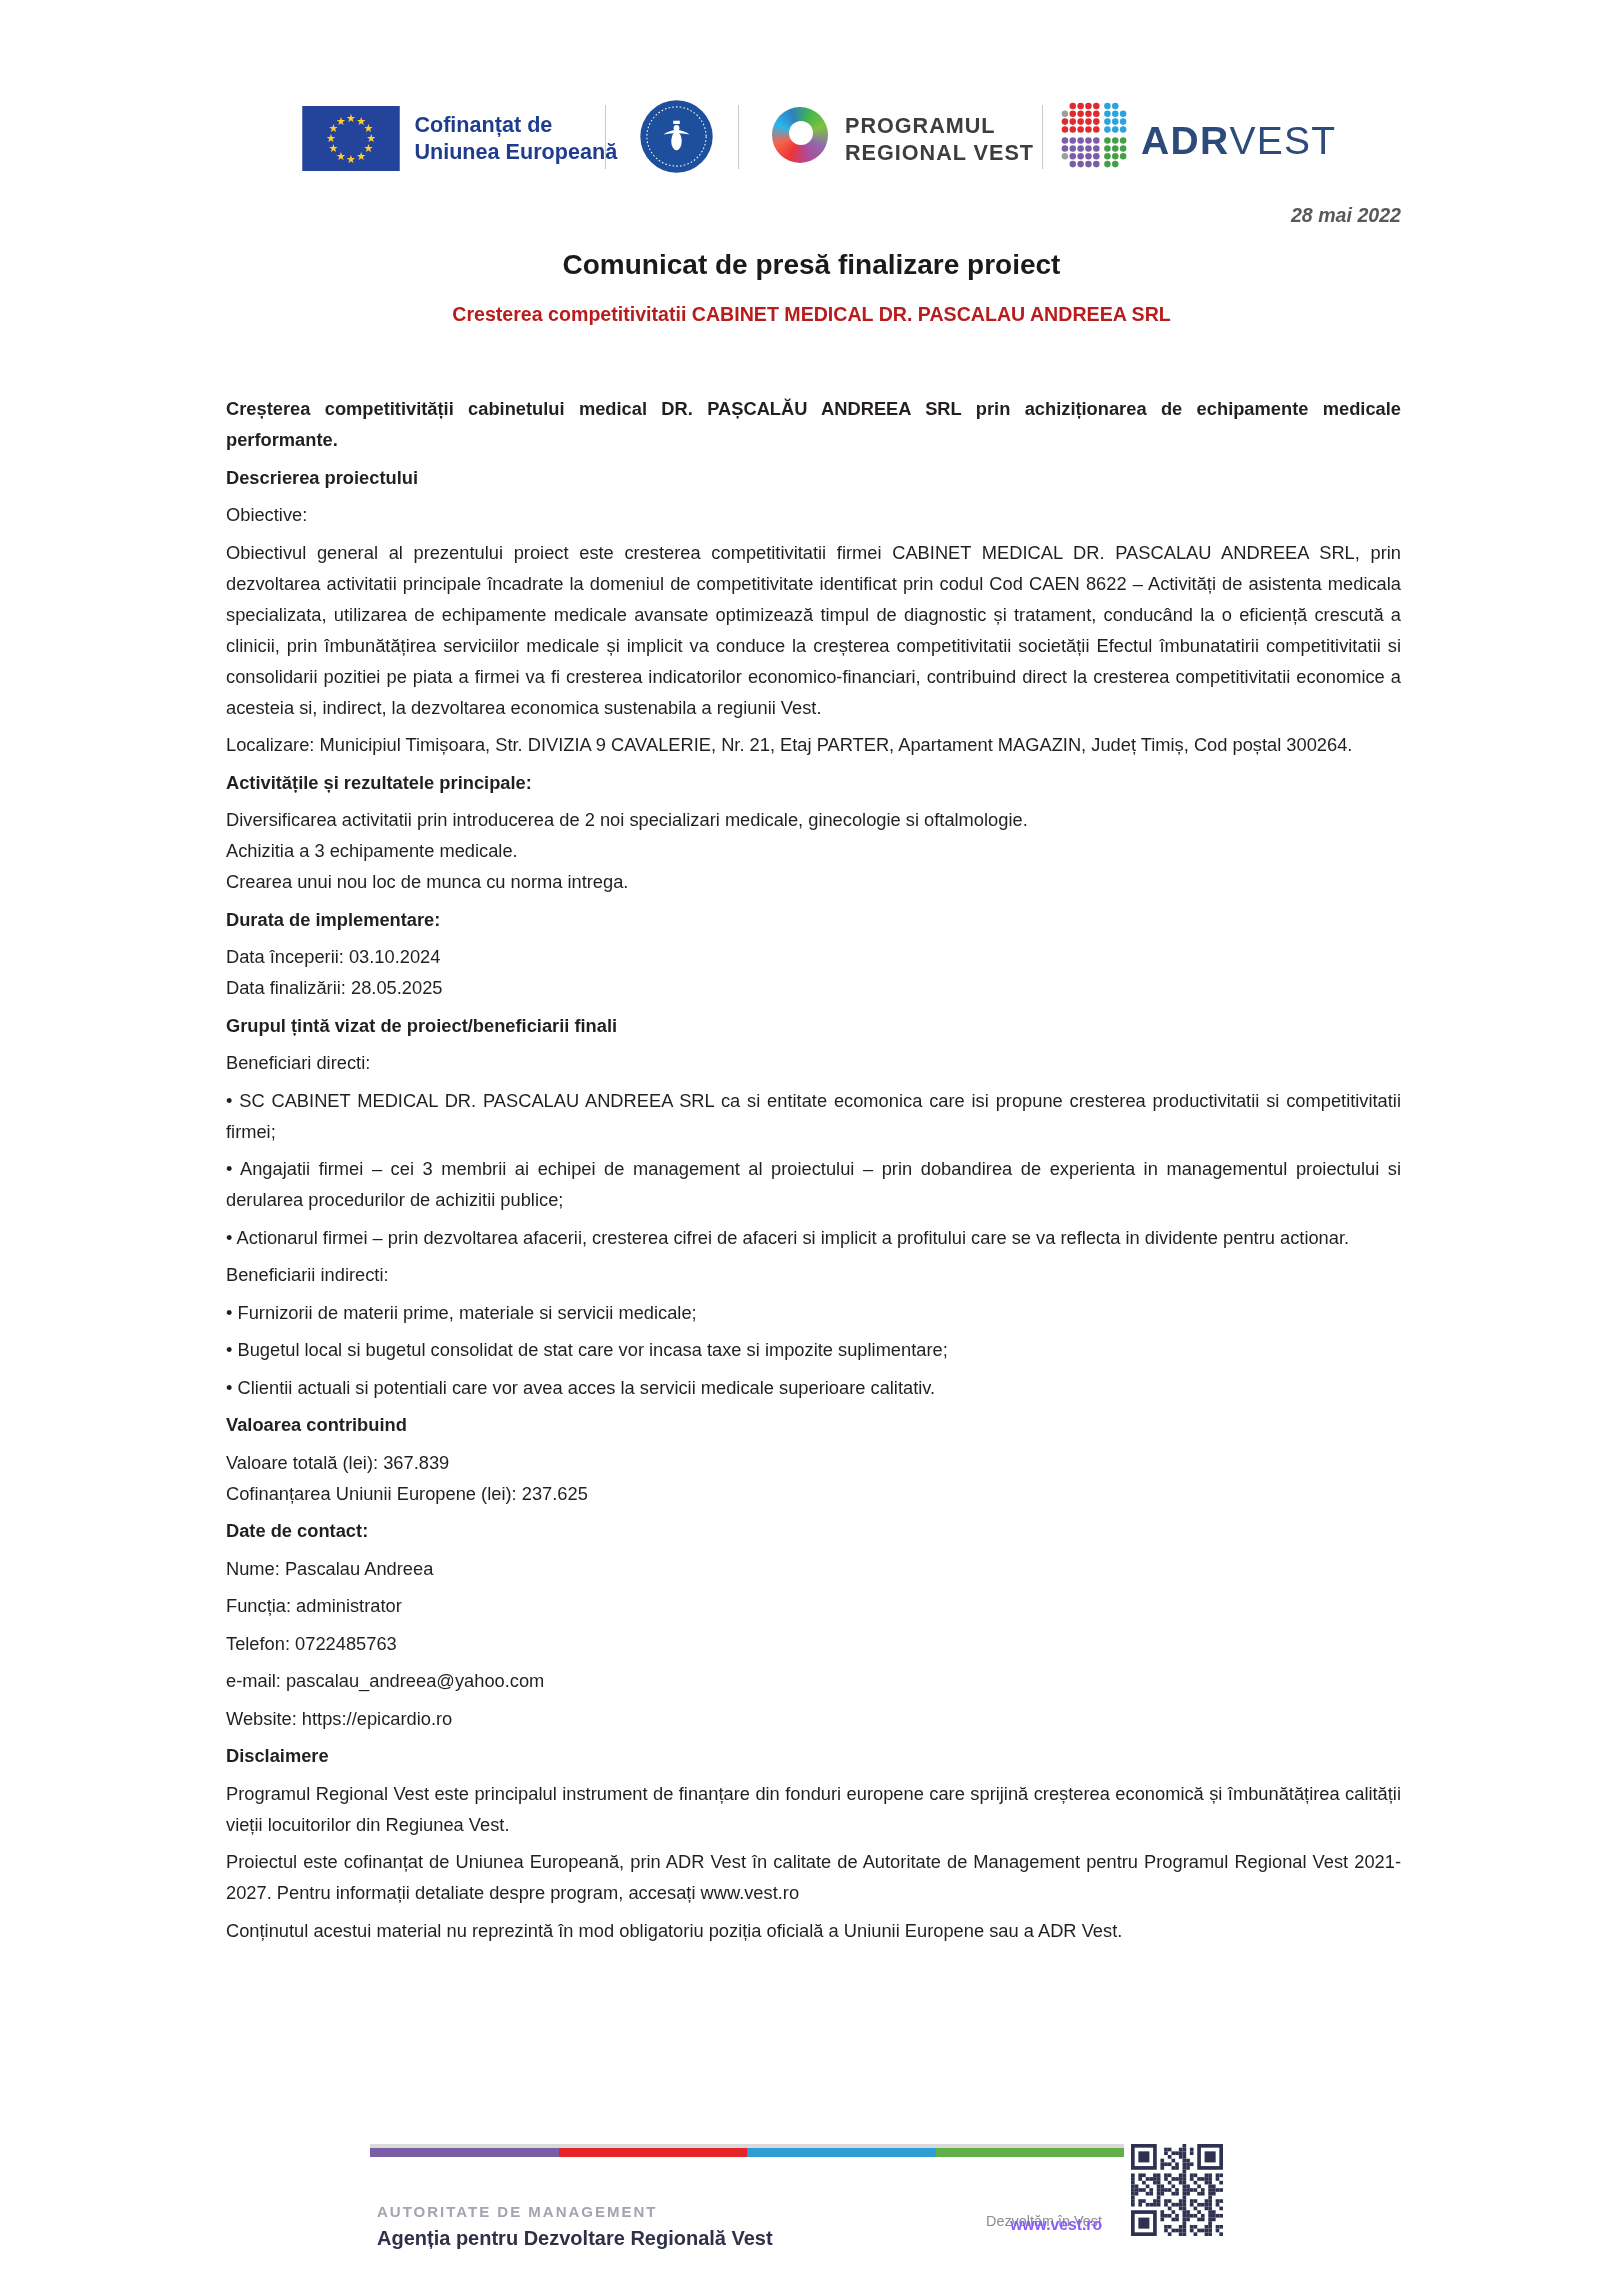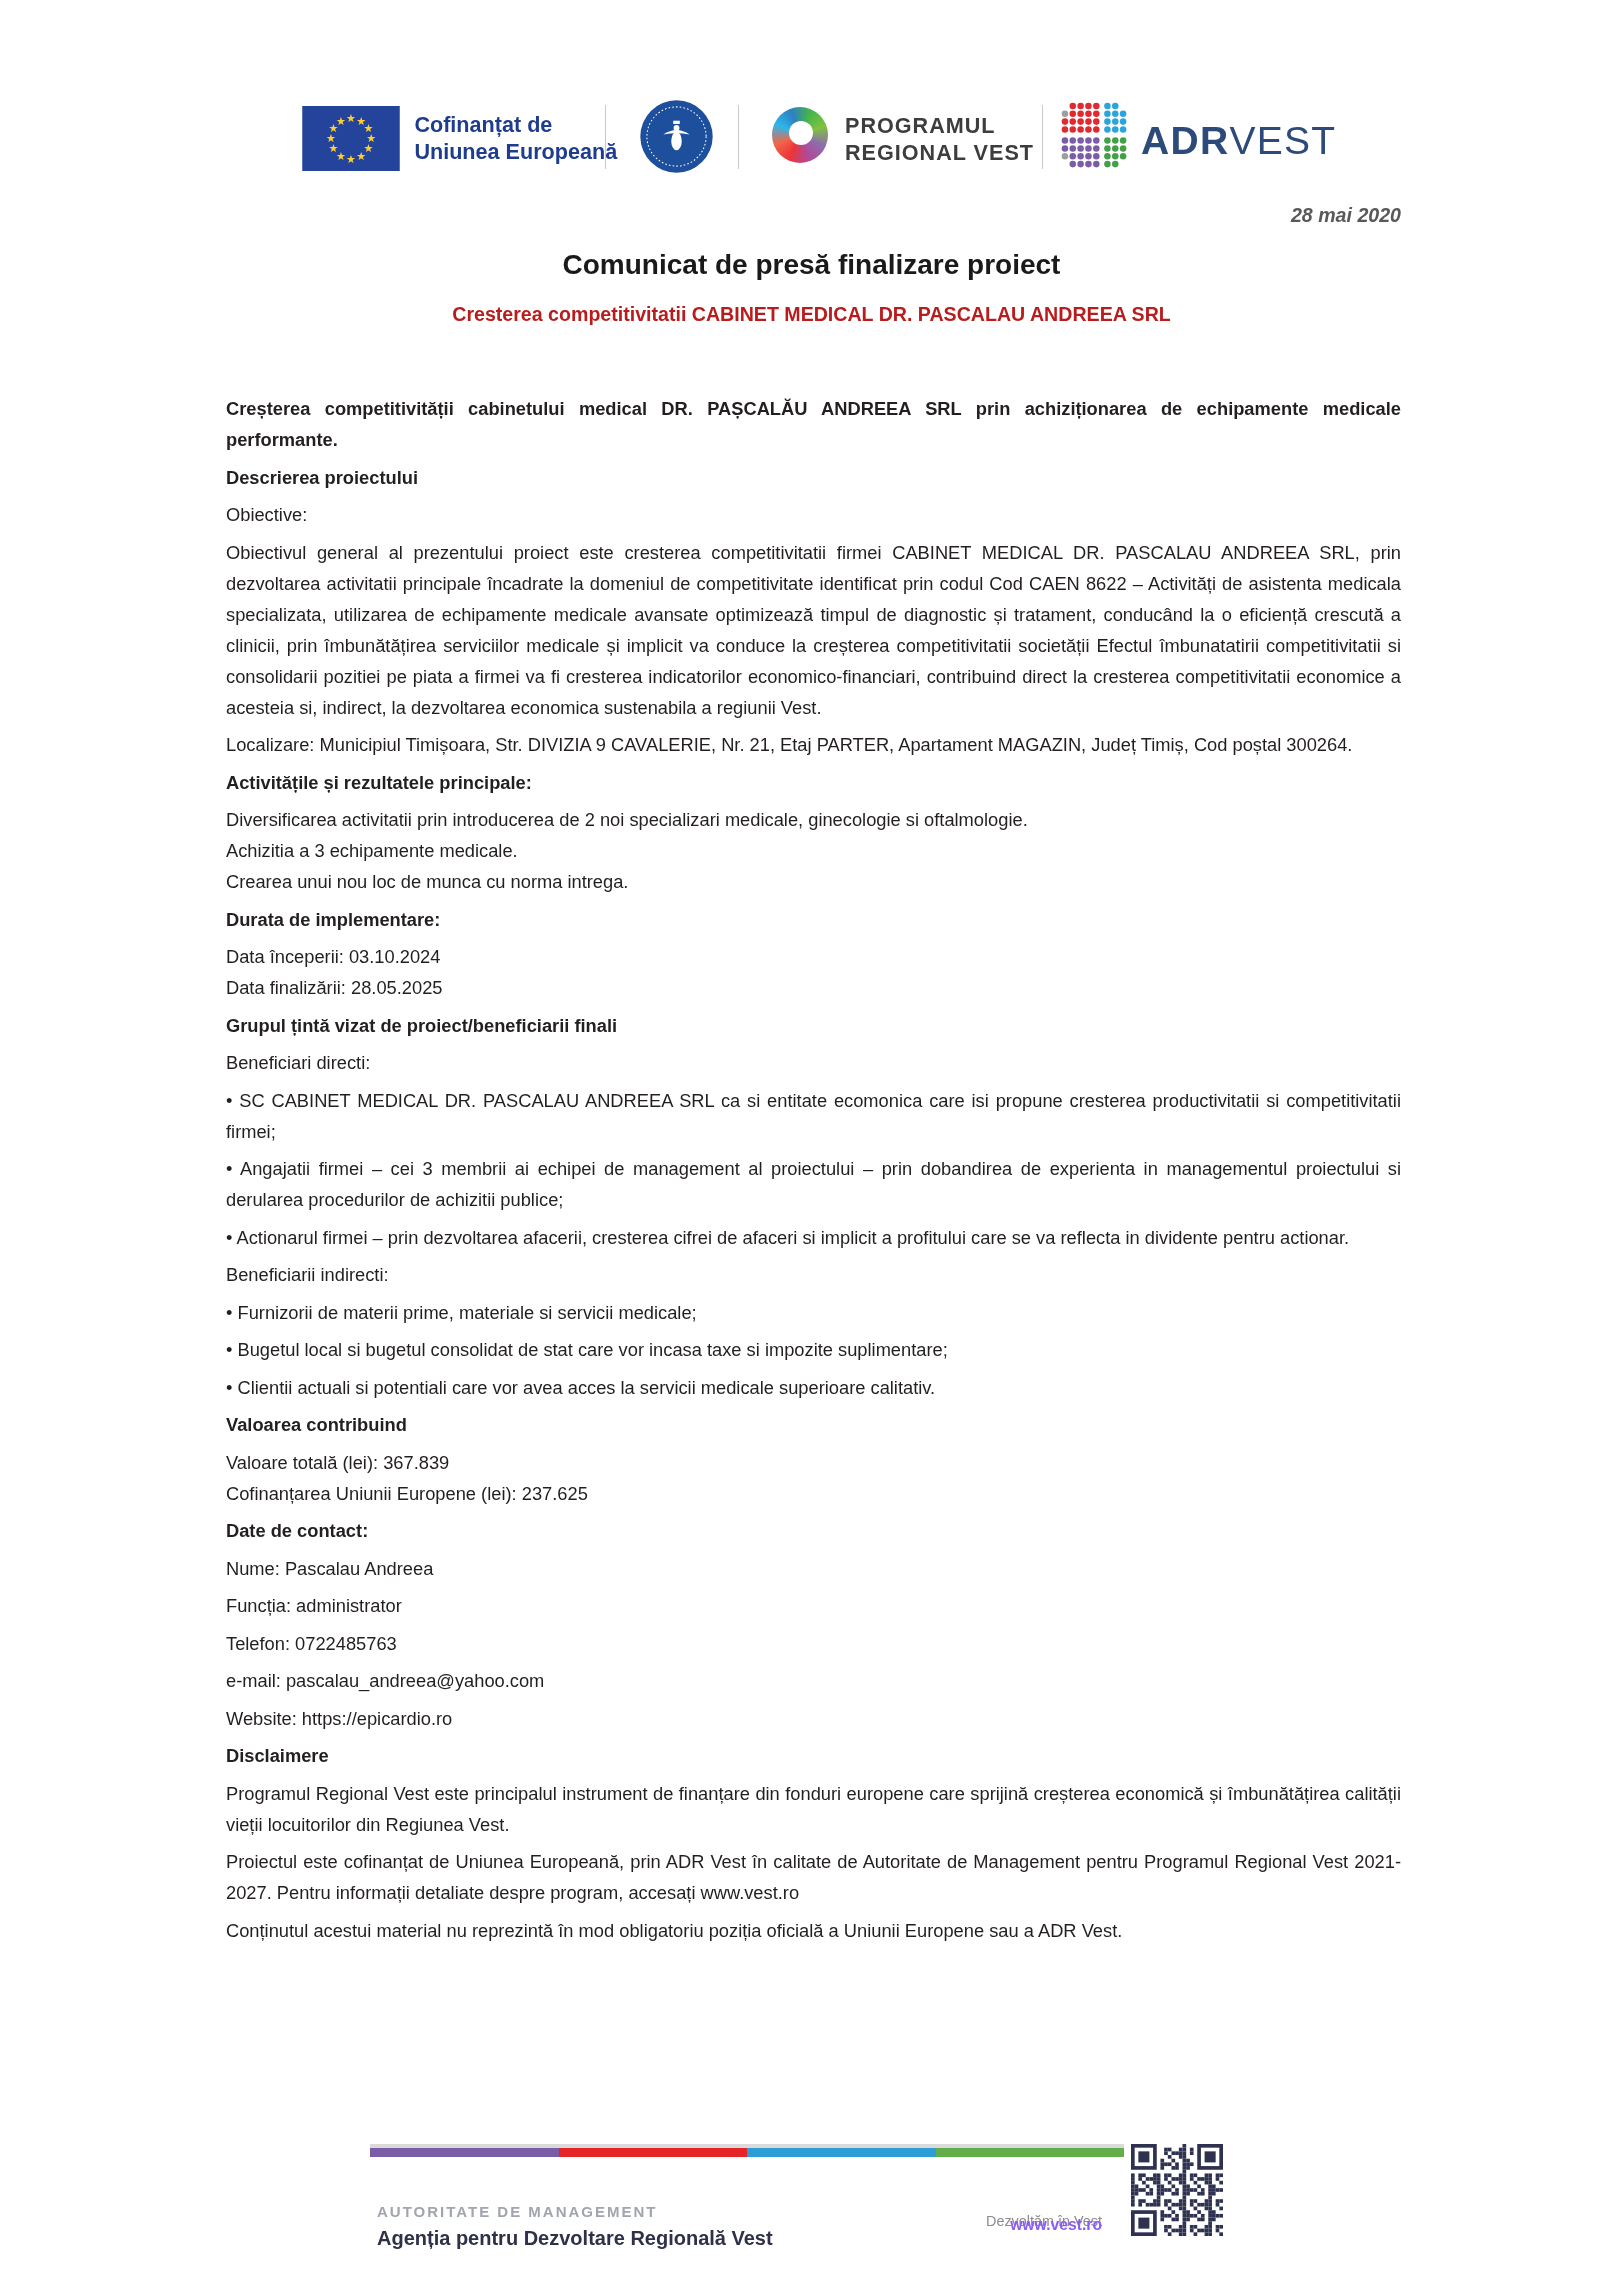--- a/index.html
+++ b/index.html
@@ -157,21 +157,21 @@
         <circle cx="30" cy="95" r="5" fill="#7b5ca7"></circle>
         <circle cx="42" cy="95" r="5" fill="#7b5ca7"></circle>
         <circle cx="54" cy="95" r="5" fill="#7b5ca7"></circle>
         <circle cx="71" cy="95" r="5" fill="#43a047"></circle>
         <circle cx="83" cy="95" r="5" fill="#43a047"></circle>
       </g>
   </svg>
   <div class="adr-text"><span class="adr">ADR</span><span class="vest">VEST</span></div>
 </div>
 
-<div class="doc-date">28 mai 2020</div>
+<div class="doc-date">28 mai 2022</div>
 <h1 class="doc-title">Comunicat de presă finalizare proiect</h1>
 <h2 class="doc-subtitle">Cresterea competitivitatii CABINET MEDICAL DR. PASCALAU ANDREEA SRL</h2>
 
 <main class="doc-body">
     <p class="b-lead">Creșterea competitivității cabinetului medical DR. PAȘCALĂU ANDREEA SRL prin achiziționarea de echipamente medicale performante.</p>
     <p class="b-heading">Descrierea proiectului</p>
     <p class="b-pline">Obiective:</p>
     <p class="b-para">Obiectivul general al prezentului proiect este cresterea competitivitatii firmei CABINET MEDICAL DR. PASCALAU ANDREEA SRL, prin dezvoltarea activitatii principale încadrate la domeniul de competitivitate identificat prin codul Cod CAEN 8622 – Activități de asistenta medicala specializata, utilizarea de echipamente medicale avansate optimizează timpul de diagnostic și tratament, conducând la o eficiență crescută a clinicii, prin îmbunătățirea serviciilor medicale și implicit va conduce la creșterea competitivitatii societății Efectul îmbunatatirii competitivitatii si consolidarii pozitiei pe piata a firmei va fi cresterea indicatorilor economico-financiari, contribuind direct la cresterea competitivitatii economice a acesteia si, indirect, la dezvoltarea economica sustenabila a regiunii Vest.</p>
     <p class="b-para">Localizare: Municipiul Timișoara, Str. DIVIZIA 9 CAVALERIE, Nr. 21, Etaj PARTER, Apartament MAGAZIN, Județ Timiș, Cod poștal 300264.</p>
     <p class="b-heading">Activitățile și rezultatele principale:</p>

